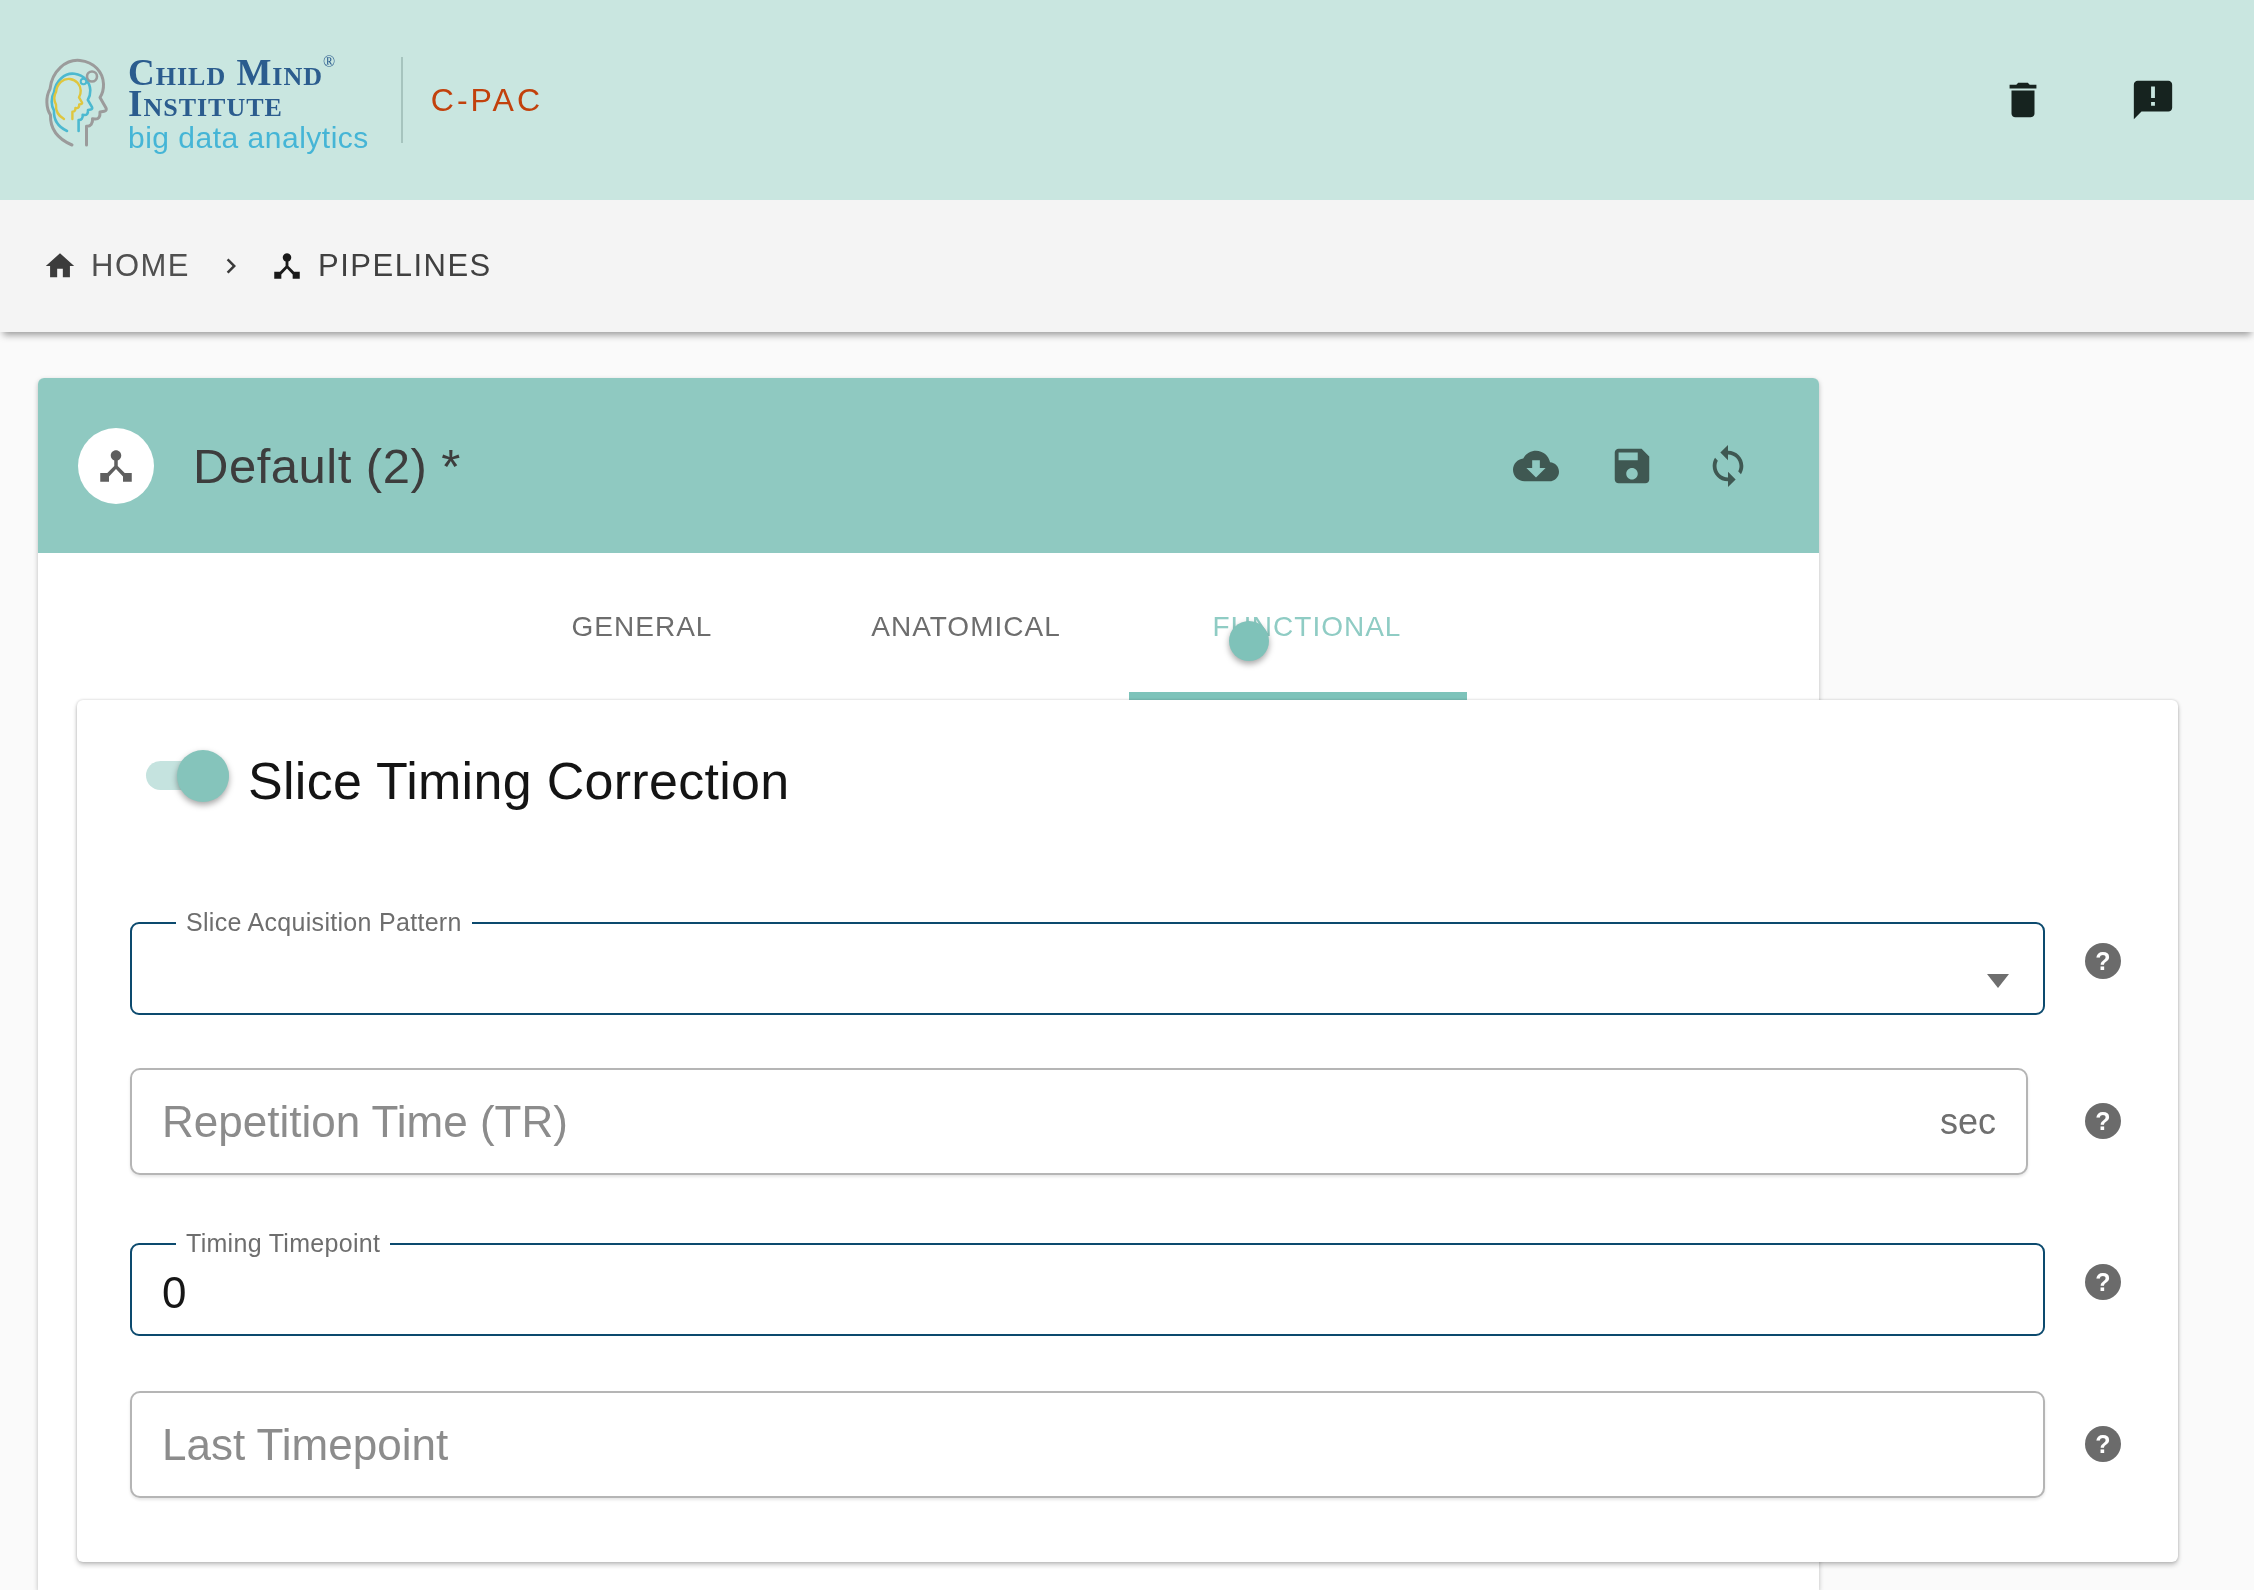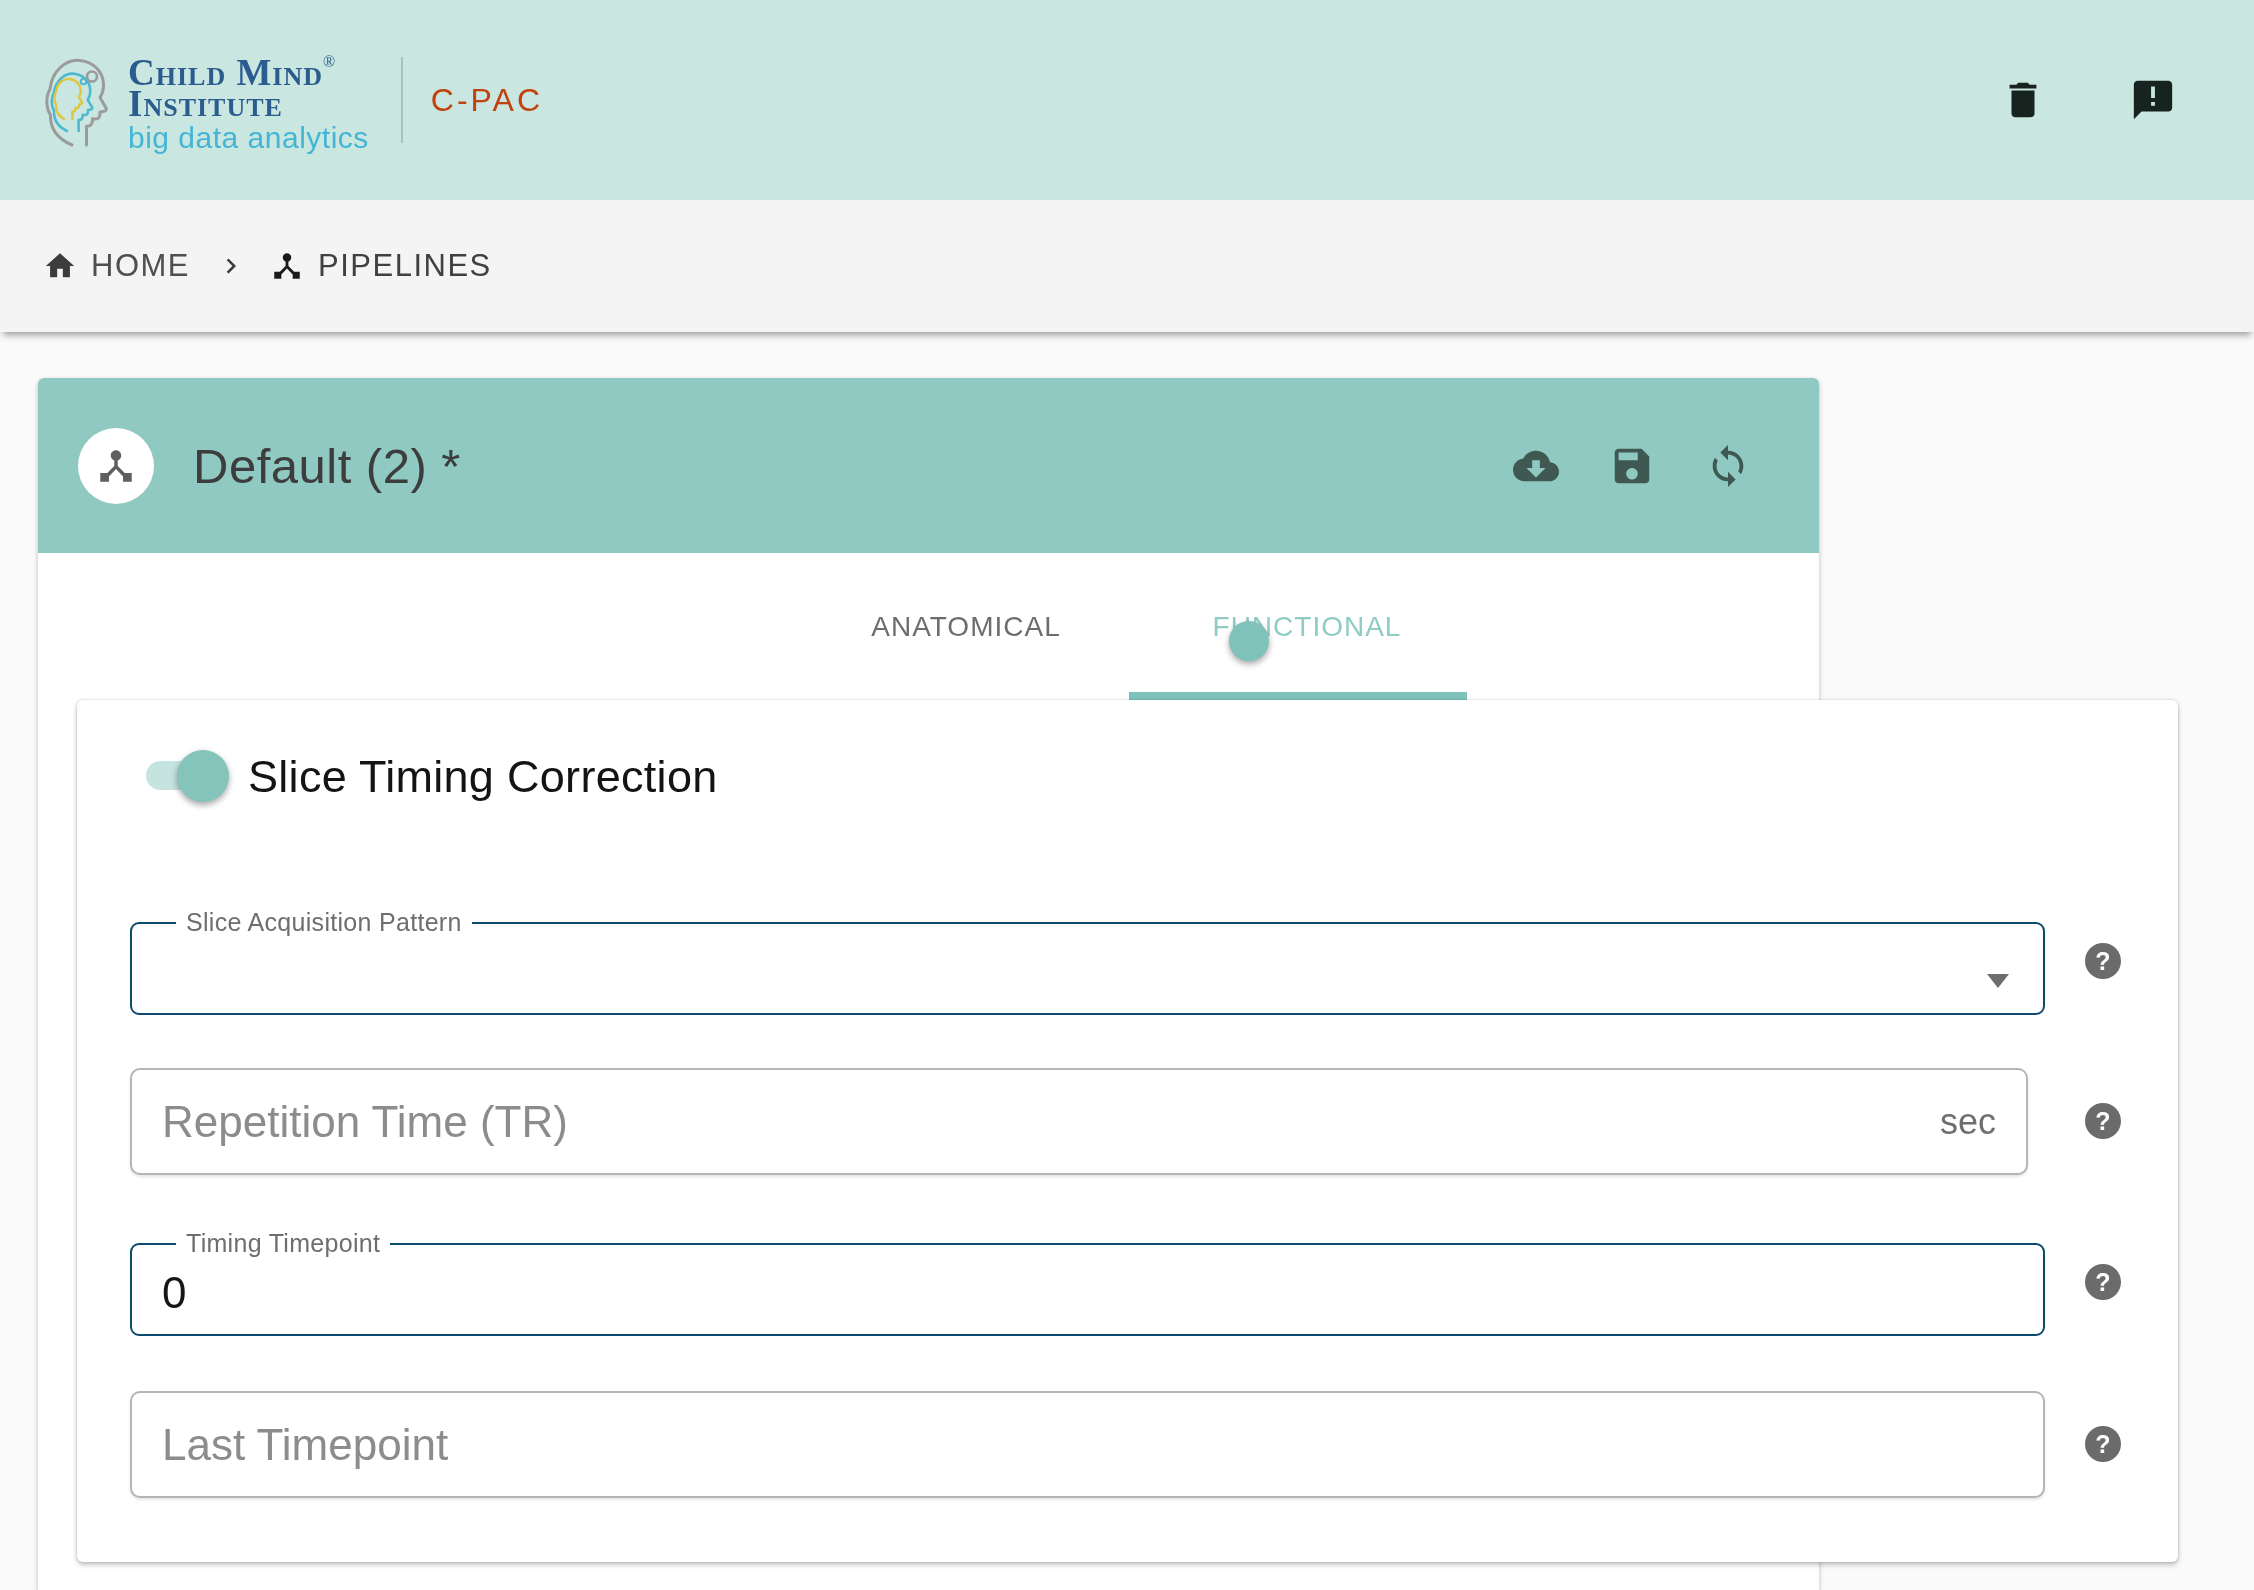--- a/index.html
+++ b/index.html
@@ -96,21 +96,21 @@
   
   .panel {
     position:absolute; left:39px; top:322px; width:2101px; height:862px;
     background:#ffffff; border-radius:6px;
     box-shadow:0 0 3px rgba(0,0,0,0.18), 0 3px 5px rgba(0,0,0,0.22);
   }
   .stc-switch { position:absolute; left:69px; top:61px; }
   .stc-switch .track { width:83px; height:29px; background:#c5e3df; }
   .stc-switch .thumb { width:52px; height:52px; left:31px; top:-11px; background:#85c4bb; }
   .stc-label {
-    position:absolute; left:171px; top:51px; font-size:45px; color:#141414; letter-spacing:0.3px;
+    position:absolute; left:171px; top:51px; font-size:52px; color:#141414; letter-spacing:0.3px;
   }
 
   .field-outlined {
     position:absolute; left:53px; width:1915px; height:107px;
     border:2px solid #0c4a6e; border-radius:9px; background:#fff;
     padding:0 30px;
   }
   .field-outlined legend {
     margin-left:14px; padding:0 10px; font-size:25px; color:#6e6e6e; letter-spacing:0.3px;
   }
@@ -224,20 +224,23 @@
       </div>
       <div class="icon-btn">
         <svg viewBox="0 0 24 24">
           <path d="M12 4V1L8 5l4 4V6c3.31 0 6 2.69 6 6 0 1.01-.25 1.97-.7 2.8l1.46 1.46C19.54 15.03 20 13.57 20 12c0-4.42-3.58-8-8-8zm0 14c-3.31 0-6-2.69-6-6 0-1.01.25-1.97.7-2.8L5.24 7.74C4.46 8.97 4 10.43 4 12c0 4.42 3.58 8 8 8v3l4-4-4-4v3z"></path>
         </svg>
       </div>
     </div>
   </div>
 
   <div class="tabs">
+    <div class="tab" style="left:504px; width:200px;">
+      <span>GENERAL</span>
+    </div>
     <div class="tab" style="left:828px; width:200px;">
       <span>ANATOMICAL</span>
     </div>
     <div class="tab active" style="left:1091px; width:338px;">
       <span class="switch tab-switch">
         <span class="track"></span>
         <span class="thumb"></span>
       </span>
       <span>FUNCTIONAL</span>
     </div>

